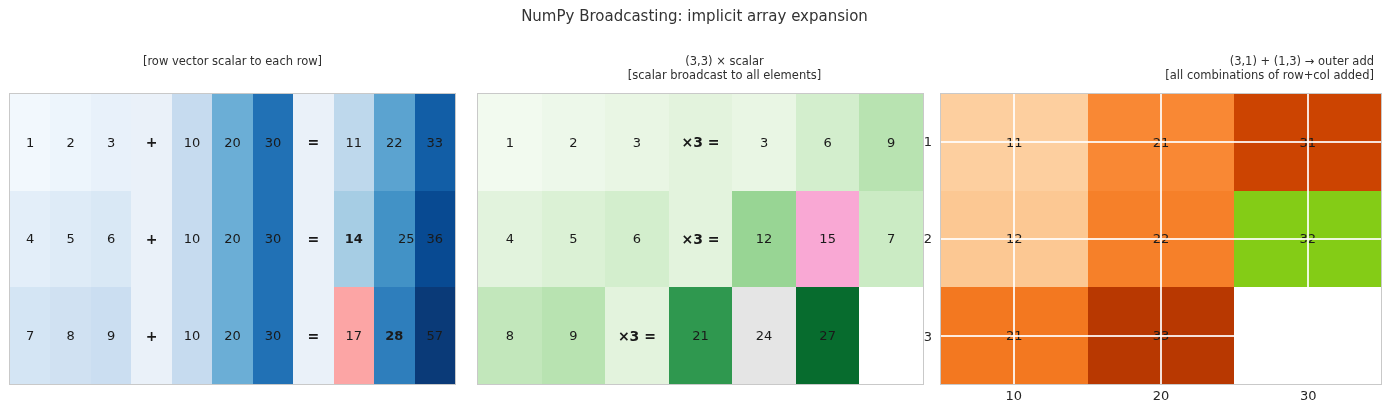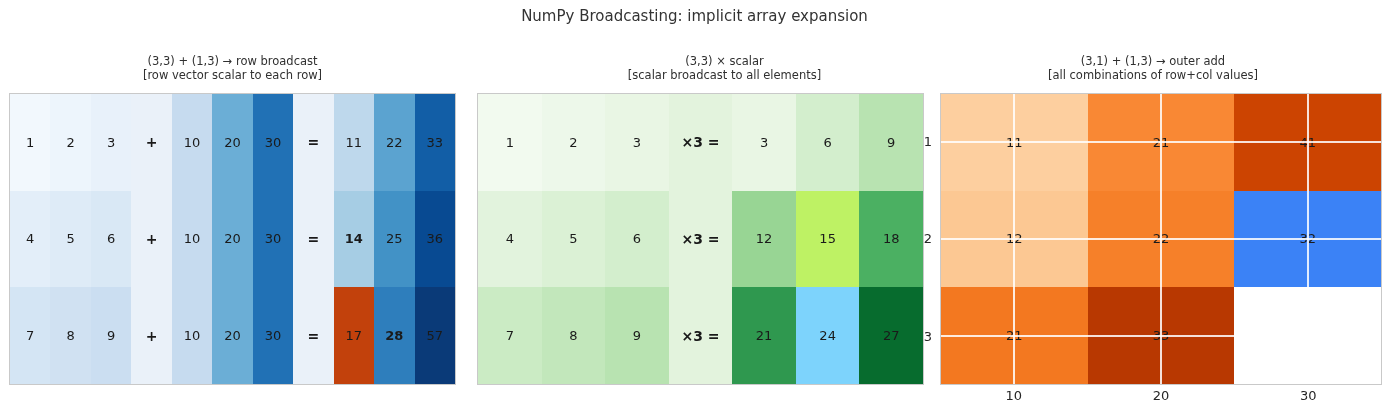--- a/index.html
+++ b/index.html
@@ -76,21 +76,20 @@
   .xticks span, .yticks span { display: block; }
 </style>
 </head>
 <body>
 
 <div class="figure">
 
   <div class="fig-title">NumPy Broadcasting: implicit array expansion</div>
 
   <div class="panel-title" style="left:9px; width:447px;">
-    <div>(3,3) + (1,3) → row broadcast</div>
     <div class="sub">[row vector scalar to each row]</div>
   </div>
   <div class="grid" style="left: 9px; width: 447px; grid-template-columns: repeat(11, 1fr);">
       <div class="cell" style="background: rgb(242, 248, 253);">
         <span>1</span>
       </div>
       <div class="cell" style="background: rgb(237, 245, 252);">
         <span>2</span>
       </div>
       <div class="cell" style="background: rgb(232, 241, 250);">
@@ -140,21 +139,21 @@
       </div>
       <div class="cell" style="background: rgb(33, 113, 181);">
         <span>30</span>
       </div>
       <div class="cell op" style="background: rgb(234, 241, 249);">
         <span>=</span>
       </div>
       <div class="cell" style="background: rgb(166, 205, 228); font-weight: bold;">
         <span>14</span>
       </div>
-      <div class="cell" style="background: rgb(66, 146, 198);">
+      <div class="cell" style="background: rgb(66, 146, 198); justify-content: flex-end;">
         <span>25</span>
       </div>
       <div class="cell" style="background: rgb(8, 74, 146);">
         <span>36</span>
       </div>
       <div class="cell" style="background: rgb(212, 229, 244);">
         <span>7</span>
       </div>
       <div class="cell" style="background: rgb(208, 225, 242);">
         <span>8</span>
@@ -170,21 +169,21 @@
       </div>
       <div class="cell" style="background: rgb(107, 174, 214);">
         <span>20</span>
       </div>
       <div class="cell" style="background: rgb(33, 113, 181);">
         <span>30</span>
       </div>
       <div class="cell op" style="background: rgb(234, 241, 249);">
         <span>=</span>
       </div>
-      <div class="cell" style="background: #c2410c;">
+      <div class="cell" style="background: #fca5a5;">
         <span>17</span>
       </div>
       <div class="cell" style="background: rgb(46, 126, 188); font-weight: bold;">
         <span>28</span>
       </div>
       <div class="cell" style="background: rgb(10, 58, 120);">
         <span>57</span>
       </div>
     </div>
 
@@ -222,75 +221,72 @@
       </div>
       <div class="cell" style="background: rgb(211, 238, 205);">
         <span>6</span>
       </div>
       <div class="cell op" style="background: rgb(227, 243, 221);">
         <span>×3 =</span>
       </div>
       <div class="cell" style="background: rgb(152, 213, 148);">
         <span>12</span>
       </div>
-      <div class="cell" style="background: #bef264;">
+      <div class="cell" style="background: #f9a8d4;">
         <span>15</span>
-      </div>
-      <div class="cell" style="background: rgb(75, 176, 98);">
-        <span>18</span>
       </div>
       <div class="cell" style="background: rgb(203, 235, 196);">
         <span>7</span>
       </div>
       <div class="cell" style="background: rgb(194, 231, 187);">
         <span>8</span>
       </div>
       <div class="cell" style="background: rgb(184, 227, 177);">
         <span>9</span>
       </div>
       <div class="cell op" style="background: rgb(227, 243, 221);">
         <span>×3 =</span>
       </div>
       <div class="cell" style="background: rgb(47, 152, 79);">
         <span>21</span>
       </div>
-      <div class="cell" style="background: #7dd3fc;">
+      <div class="cell" style="background: #e5e5e5;">
         <span>24</span>
       </div>
       <div class="cell" style="background: rgb(7, 108, 46);">
         <span>27</span>
       </div>
     </div>
 
-  <div class="panel-title" style="left:932px; width:442px;">
+  <div class="panel-title" style="left:932px; width:442px;text-align:right;">
     <div>(3,1) + (1,3) → outer add</div>
-    <div class="sub">[all combinations of row+col values]</div>
+    <div class="sub">[all combinations of row+col added]</div>
   </div>
   <div class="yticks" style="left:906px; width:26px;">
       <span>1</span>
       <span>2</span>
       <span>3</span>
     </div>
   <div class="grid" style="left: 940px; width: 442px; grid-template-columns: repeat(3, 1fr);">
       <div class="cell" style="background: rgb(253, 207, 159);">
         <span>11</span>
       </div>
       <div class="cell" style="background: rgb(249, 136, 52);">
         <span>21</span>
       </div>
       <div class="cell" style="background: rgb(204, 68, 1);">
-        <span>41</span>
+        <span>31</span>
       </div>
       <div class="cell" style="background: rgb(252, 200, 147);">
         <span>12</span>
       </div>
       <div class="cell" style="background: rgb(246, 128, 41);">
         <span>22</span>
       </div>
-      <div class="cell" style="background: #3b82f6;">
+      <div class="cell" style="background: #84cc16;">
         <span>32</span>
       </div>
       <div class="cell" style="background: rgb(243, 120, 32);">
         <span>21</span>
       </div>
       <div class="cell" style="background: rgb(184, 56, 1);">
         <span>33</span>
       </div>
     </div>
   <div class="overlay" style="left:940px; width:442px;">

